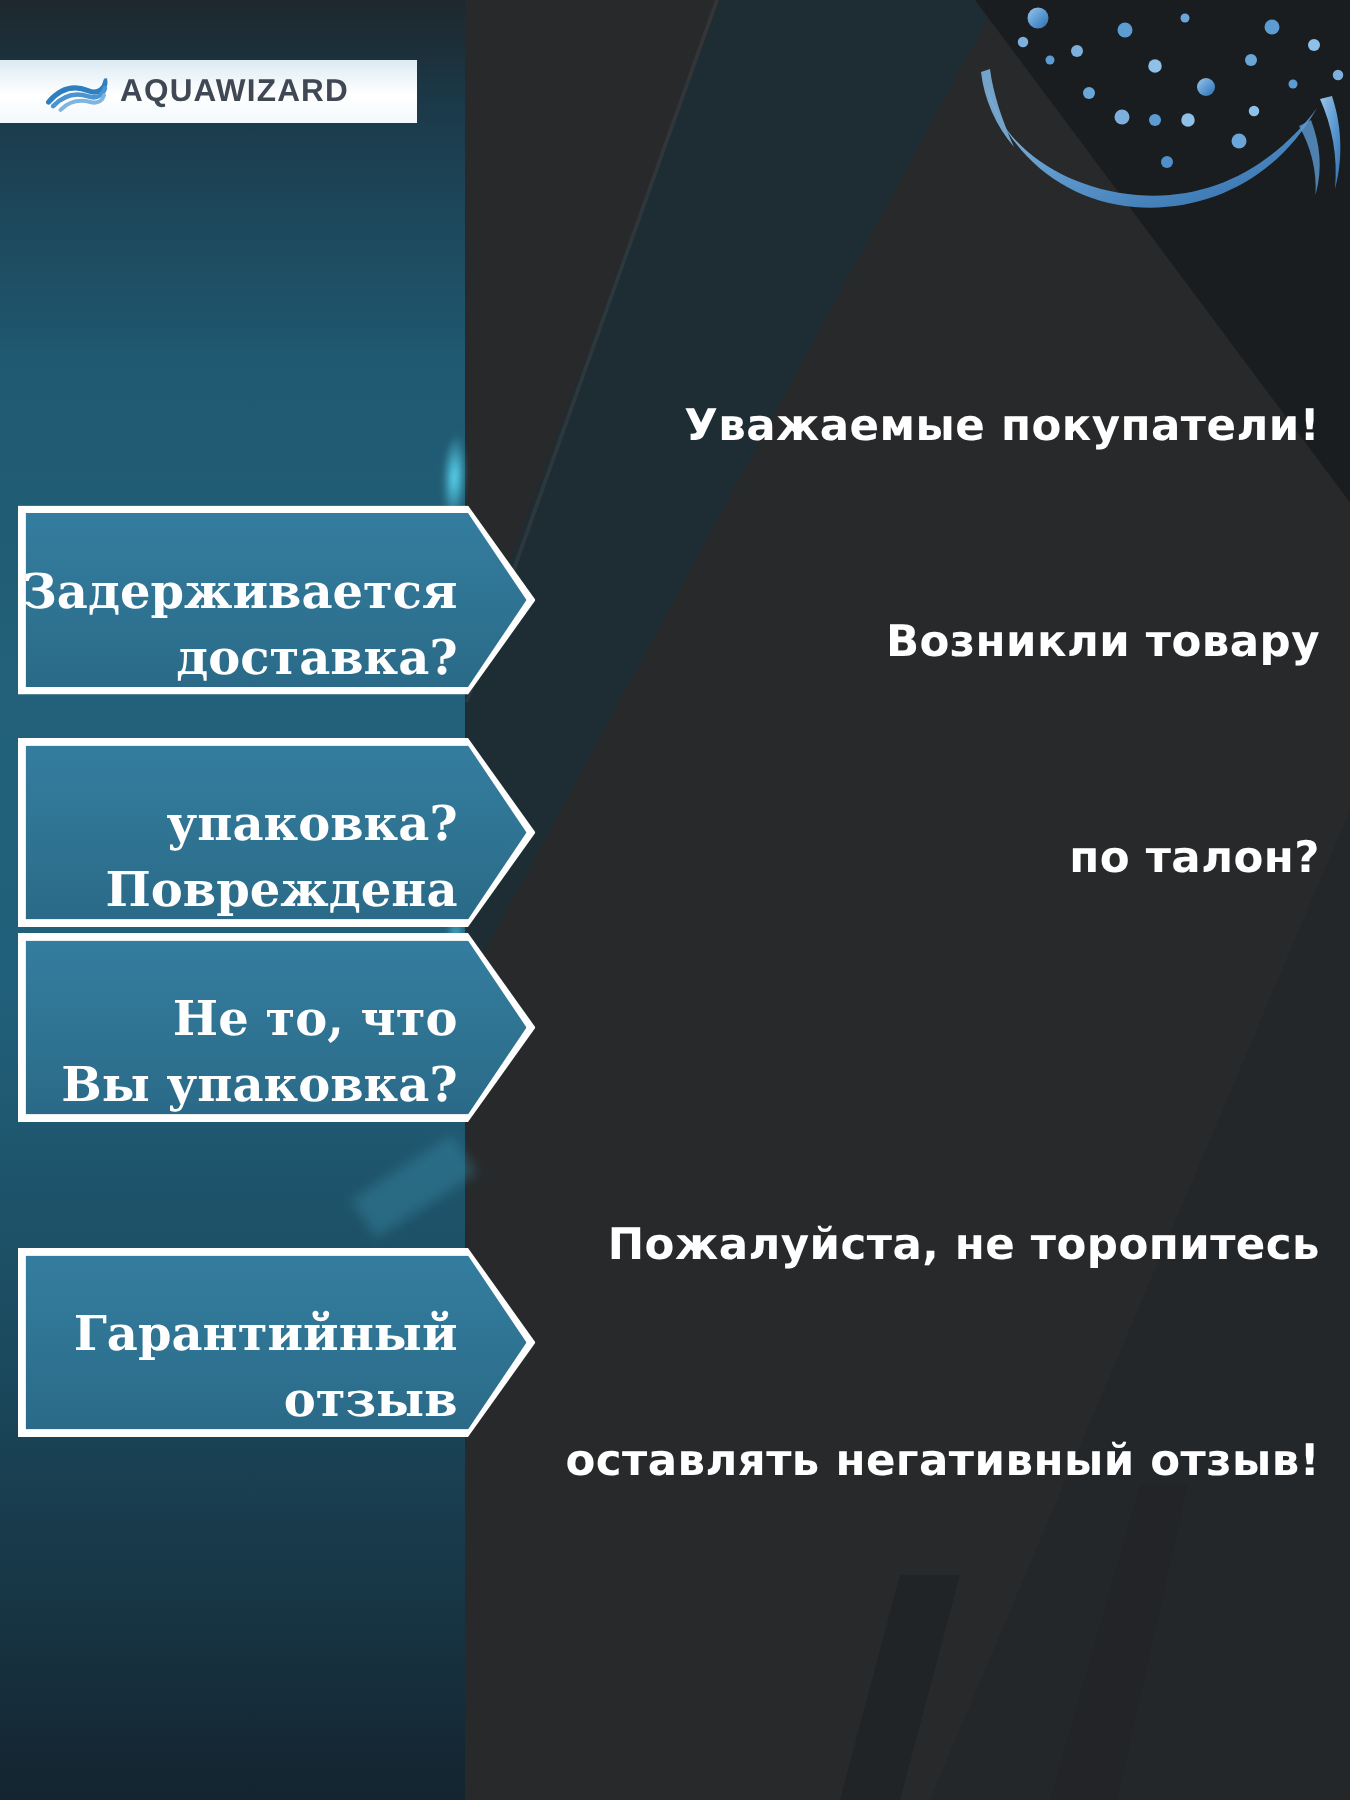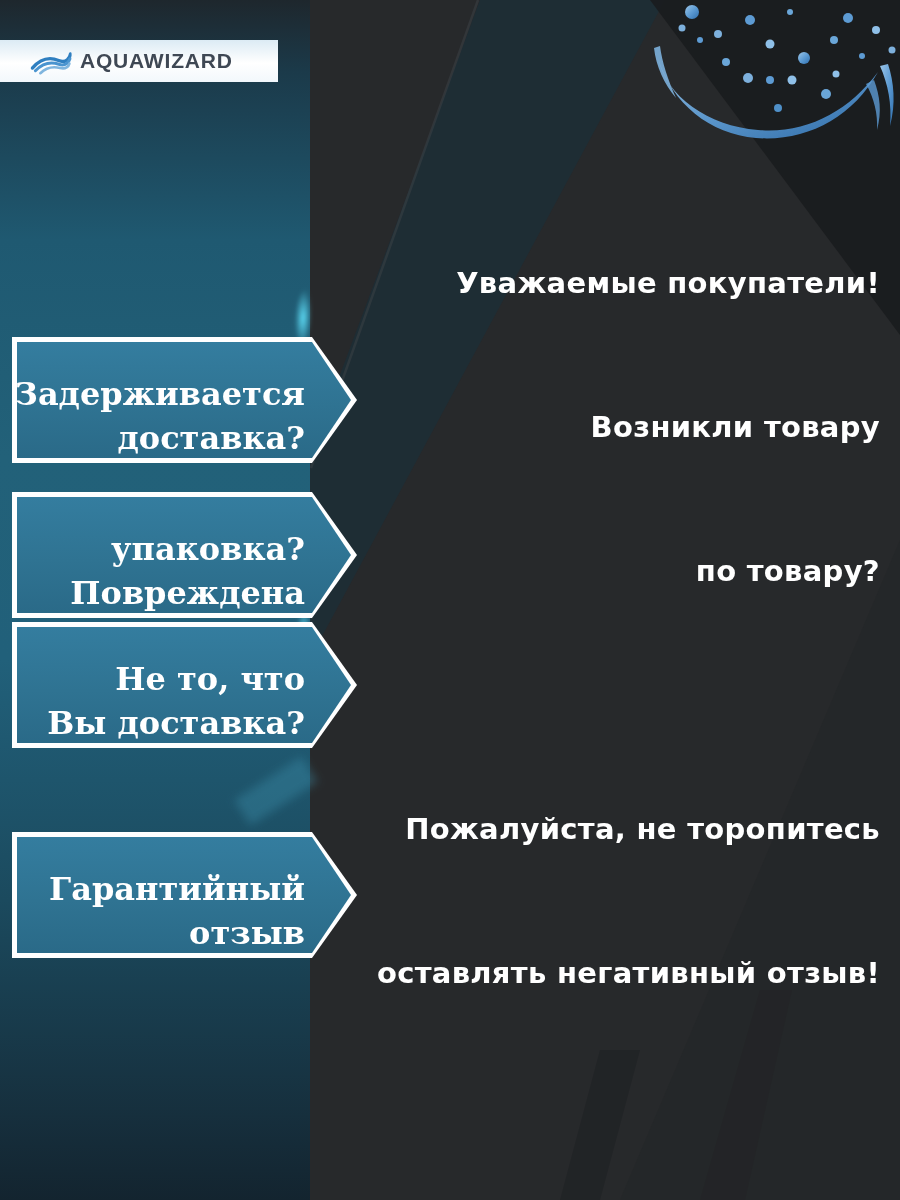--- a/index.html
+++ b/index.html
@@ -149,38 +149,38 @@
       <div>упаковка?</div>
       <div>Повреждена</div>
     </div>
   </div>
 
   <div class="banner banner3">
     <div class="shape-outer"></div>
     <div class="shape-inner"></div>
     <div class="banner-text">
       <div>Не то, что</div>
-      <div>Вы доставка?</div>
+      <div>Вы упаковка?</div>
     </div>
   </div>
 
   <div class="banner banner4">
     <div class="shape-outer"></div>
     <div class="shape-inner"></div>
     <div class="banner-text">
       <div>Гарантийный</div>
       <div>отзыв</div>
     </div>
   </div>
 
   <div class="messages">
     <div class="msg m1">
       <div>Уважаемые покупатели!</div>
       <div>Возникли товару</div>
-      <div>по товару?</div>
+      <div>по талон?</div>
     </div>
     <div class="msg m2">
       <div>Пожалуйста, не торопитесь</div>
       <div>оставлять негативный отзыв!</div>
     </div>
     <div class="msg m3">
       
       
       
     </div>

